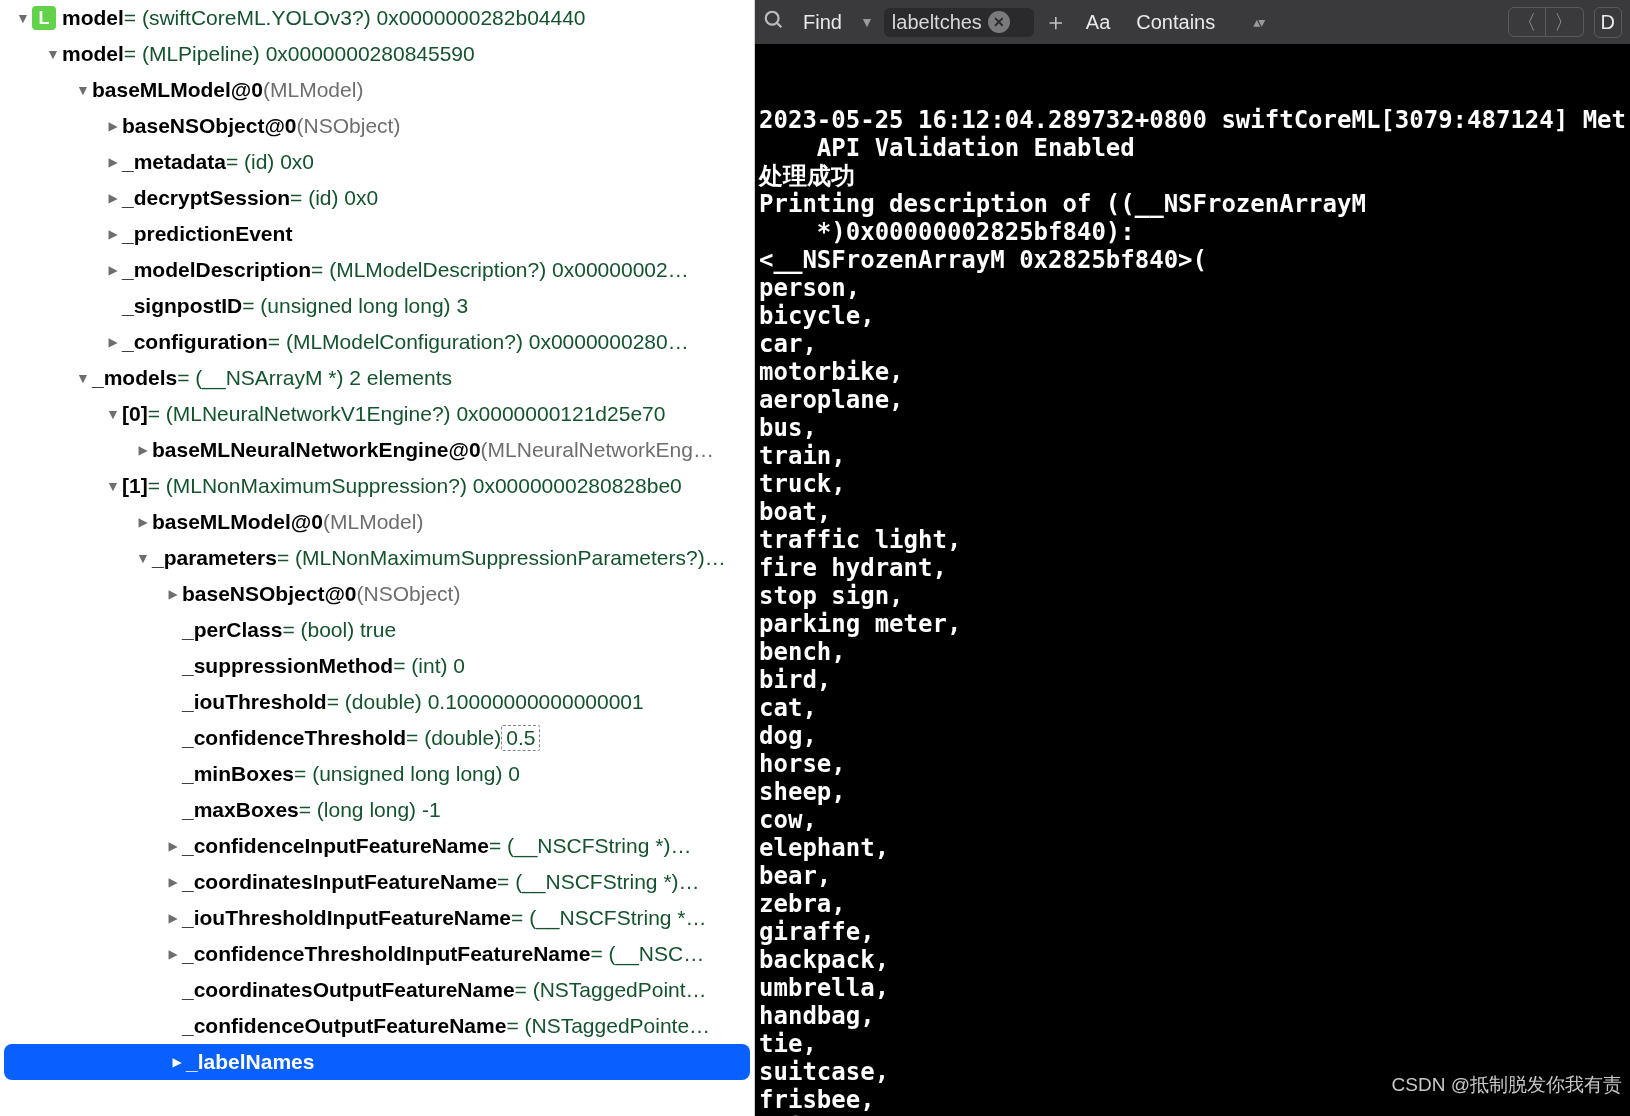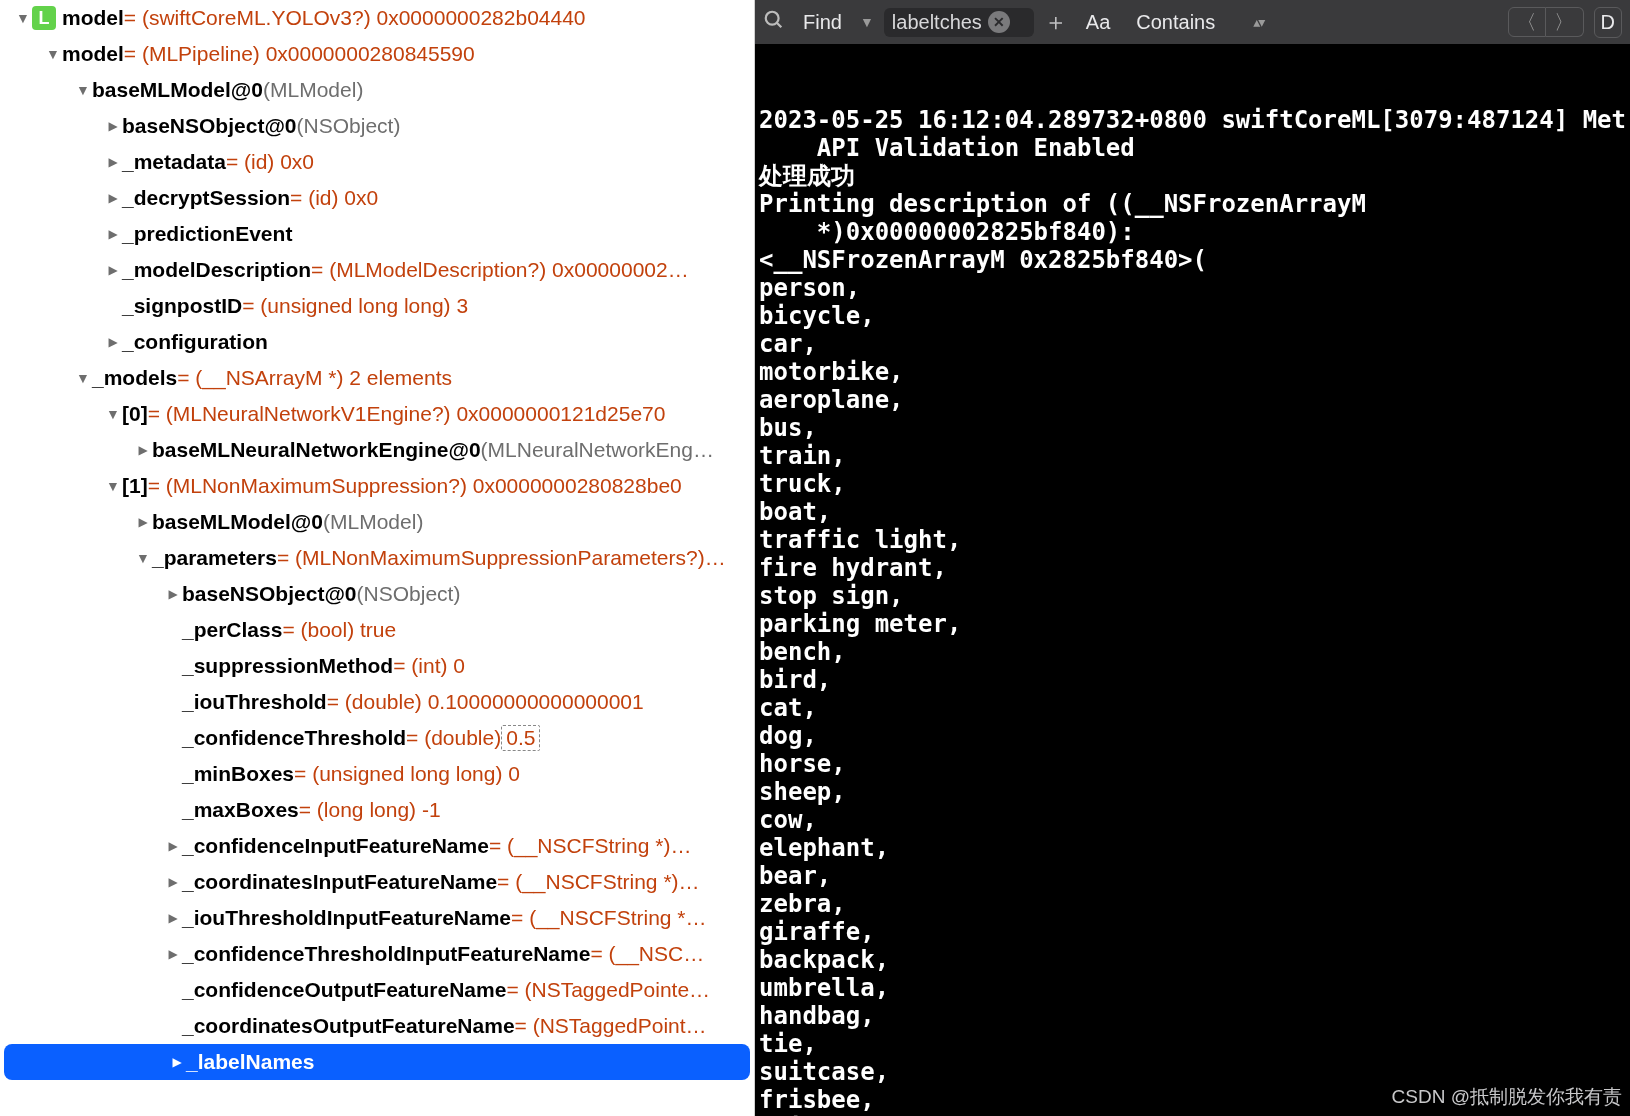--- a/index.html
+++ b/index.html
@@ -9,21 +9,21 @@
   .left-pane::-webkit-scrollbar { width: 14px; }
   .left-pane::-webkit-scrollbar-thumb { background: #c3c3c3; border-radius: 7px; border: 3px solid #fff; }
   .right-pane { flex: 1; height: 100%; display: flex; flex-direction: column; background: #6d28d9; }
 
   
   .tree-row { display: flex; align-items: center; height: 36px; font-size: 21px; white-space: nowrap; overflow: hidden; text-overflow: ellipsis; }
   .indent { display: inline-block; }
   .disclosure { width: 18px; text-align: center; color: #6e6e6e; font-size: 14px; user-select: none; }
   .disclosure.hidden { visibility: hidden; }
   .row-name { font-weight: 700; color: #000; }
-  .row-val { color: #c2410c; font-weight: 400; }
+  .row-val { color: #14532d; font-weight: 400; }
   .row-type { color: #6e6e6e; font-weight: 400; }
   .tree-row.selected { background: #0a60ff; color: #fff; border-radius: 8px; margin: 0 4px; padding-right:6px;}
   .tree-row.selected .row-name,
   .tree-row.selected .row-val,
   .tree-row.selected .row-type,
   .tree-row.selected .disclosure { color: #fff; }
   .badge-L { display:inline-flex; align-items:center; justify-content:center; width:24px; height:24px; background:#63d24b; color:#fff; font-weight:700; border-radius:4px; font-size:18px; margin-right:6px;}
   .dashed-box { border:1px dashed #888; padding:0 4px; border-radius:2px;}
 
   
@@ -36,21 +36,21 @@
   .find-bar .plus { font-size:24px; color:#bfbfc1; font-weight:300;}
   .find-bar .btn { padding:2px 8px; border-radius:5px; color:#e9e9eb; }
   .find-bar .nav-btn { width:38px; height:30px; border:1px solid #5a5a5c; border-radius:6px; display:flex;align-items:center;justify-content:center; color:#9a9a9a;}
   .find-bar .nav-group{display:flex; gap:0;}
   .find-bar .nav-group .nav-btn:first-child{border-top-right-radius:0;border-bottom-right-radius:0;}
   .find-bar .nav-group .nav-btn:last-child{border-top-left-radius:0;border-bottom-left-radius:0;border-left:none;}
   .find-bar .done-btn{border:1px solid #5a5a5c;border-radius:6px;padding:3px 6px;color:#e9e9eb;}
   .find-bar .cont{display:flex;align-items:center;gap:30px;}
 
   .console { flex:1; background:#000; color:#fff; font-family: "SF Mono","Menlo","Consolas",monospace; font-size:24px; line-height:28px; padding:6px 4px 6px 4px; white-space:pre; overflow:hidden; font-weight:700; position:relative;}
-  .console .watermark{position:absolute;right:8px;bottom:5px;color:#c8c8ca;font-family:-apple-system,Arial,sans-serif;font-size:19px;font-weight:400;}
+  .console .watermark{position:absolute;right:8px;bottom:17px;color:#c8c8ca;font-family:-apple-system,Arial,sans-serif;font-size:19px;font-weight:400;}
 </style>
 </head>
 <body>
 
 <div class="container">
   <div class="left-pane" id="tree">
       <div class="tree-row">
         <span class="indent" style="width: 14px;"></span>
         <span class="disclosure">▼</span>
         <span class="badge-L">L</span>
@@ -101,20 +101,21 @@
       <div class="tree-row">
         <span class="indent" style="width: 104px;"></span>
         <span class="disclosure hidden"></span>
         <span class="row-name">_signpostID</span>
         <span class="row-val"> = (unsigned long long) 3</span>
       </div>
       <div class="tree-row">
         <span class="indent" style="width: 104px;"></span>
         <span class="disclosure" style="font-size: 12px;">▶</span>
         <span class="row-name">_configuration</span>
+        <span class="row-val"> = (MLModelConfiguration?) 0x0000000280…</span>
       </div>
       <div class="tree-row">
         <span class="indent" style="width: 74px;"></span>
         <span class="disclosure">▼</span>
         <span class="row-name">_models</span>
         <span class="row-val"> = (__NSArrayM *) 2 elements</span>
       </div>
       <div class="tree-row">
         <span class="indent" style="width: 104px;"></span>
         <span class="disclosure">▼</span>
@@ -208,28 +209,28 @@
       </div>
       <div class="tree-row">
         <span class="indent" style="width: 164px;"></span>
         <span class="disclosure" style="font-size: 12px;">▶</span>
         <span class="row-name">_confidenceThresholdInputFeatureName</span>
         <span class="row-val"> = (__NSC…</span>
       </div>
       <div class="tree-row">
         <span class="indent" style="width: 164px;"></span>
         <span class="disclosure hidden"></span>
+        <span class="row-name">_coordinatesOutputFeatureName</span>
+        <span class="row-val"> = (NSTaggedPoint…</span>
+      </div>
+      <div class="tree-row">
+        <span class="indent" style="width: 164px;"></span>
+        <span class="disclosure hidden"></span>
         <span class="row-name">_confidenceOutputFeatureName</span>
         <span class="row-val"> = (NSTaggedPointe…</span>
-      </div>
-      <div class="tree-row">
-        <span class="indent" style="width: 164px;"></span>
-        <span class="disclosure hidden"></span>
-        <span class="row-name">_coordinatesOutputFeatureName</span>
-        <span class="row-val"> = (NSTaggedPoint…</span>
       </div>
       <div class="tree-row selected">
         <span class="indent" style="width: 164px;"></span>
         <span class="disclosure" style="font-size: 12px;">▶</span>
         <span class="row-name">_labelNames</span>
       </div>
     </div>
 
   <div class="right-pane">
     <div class="find-bar">

